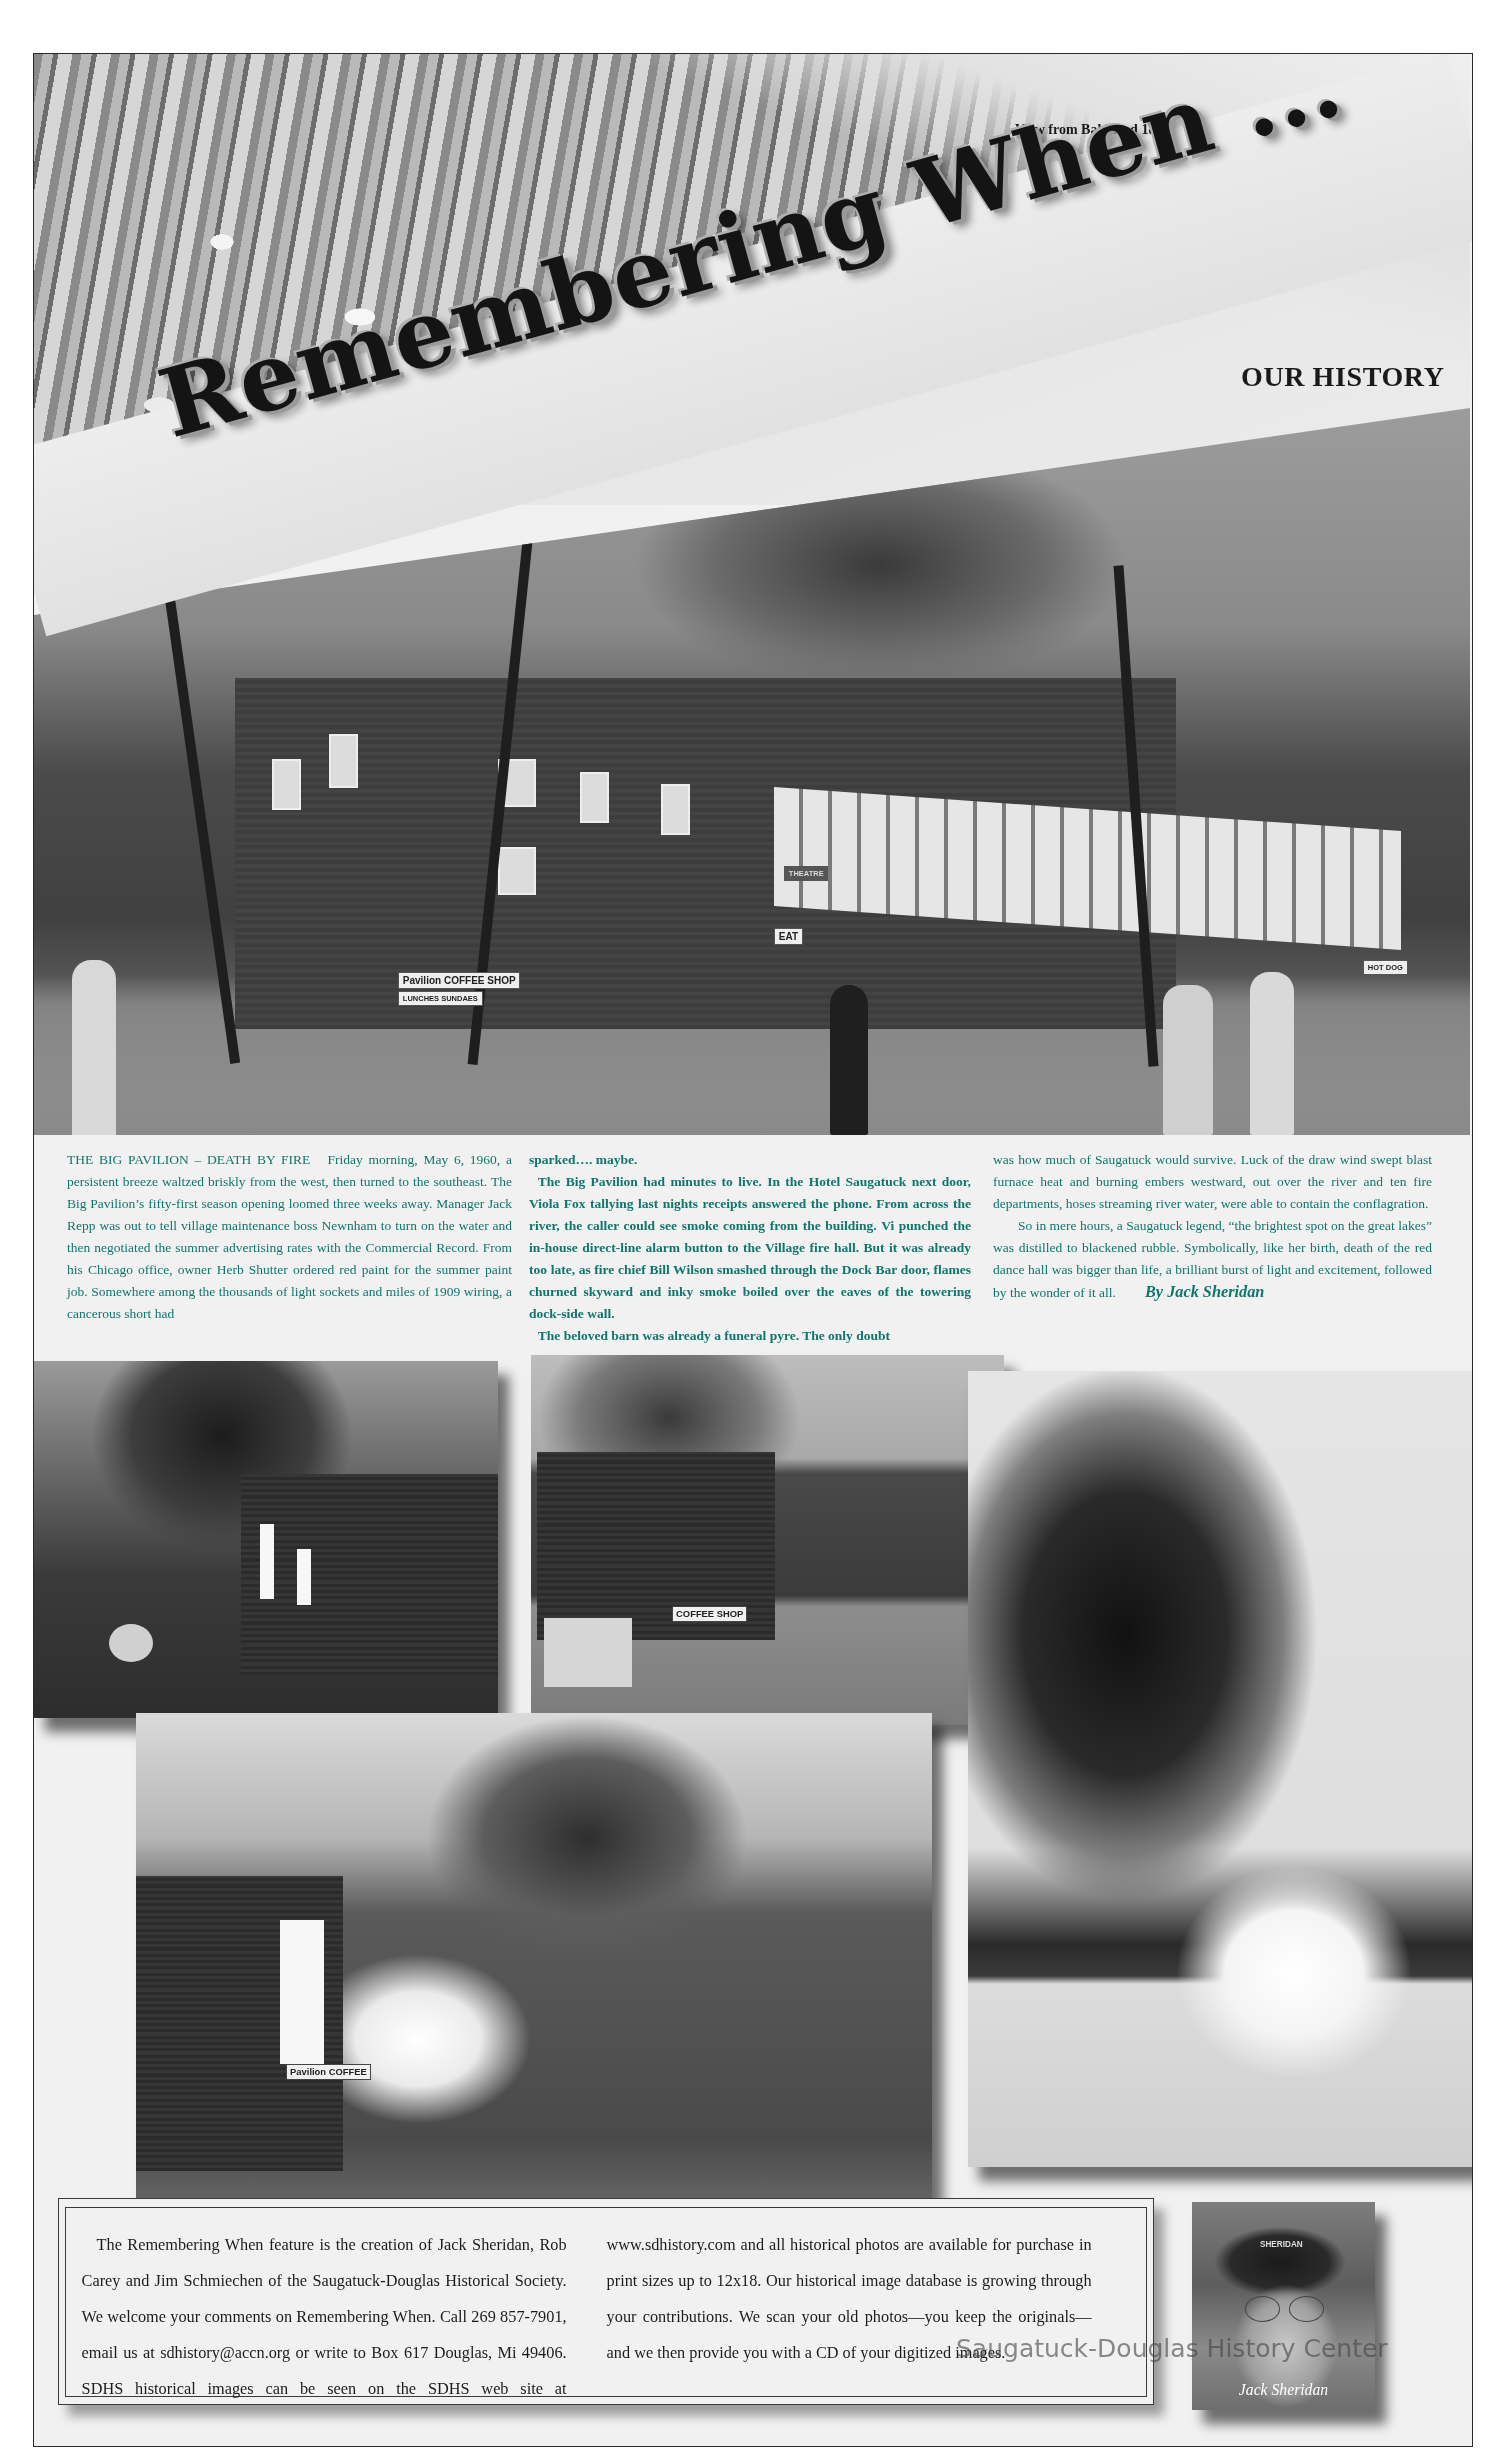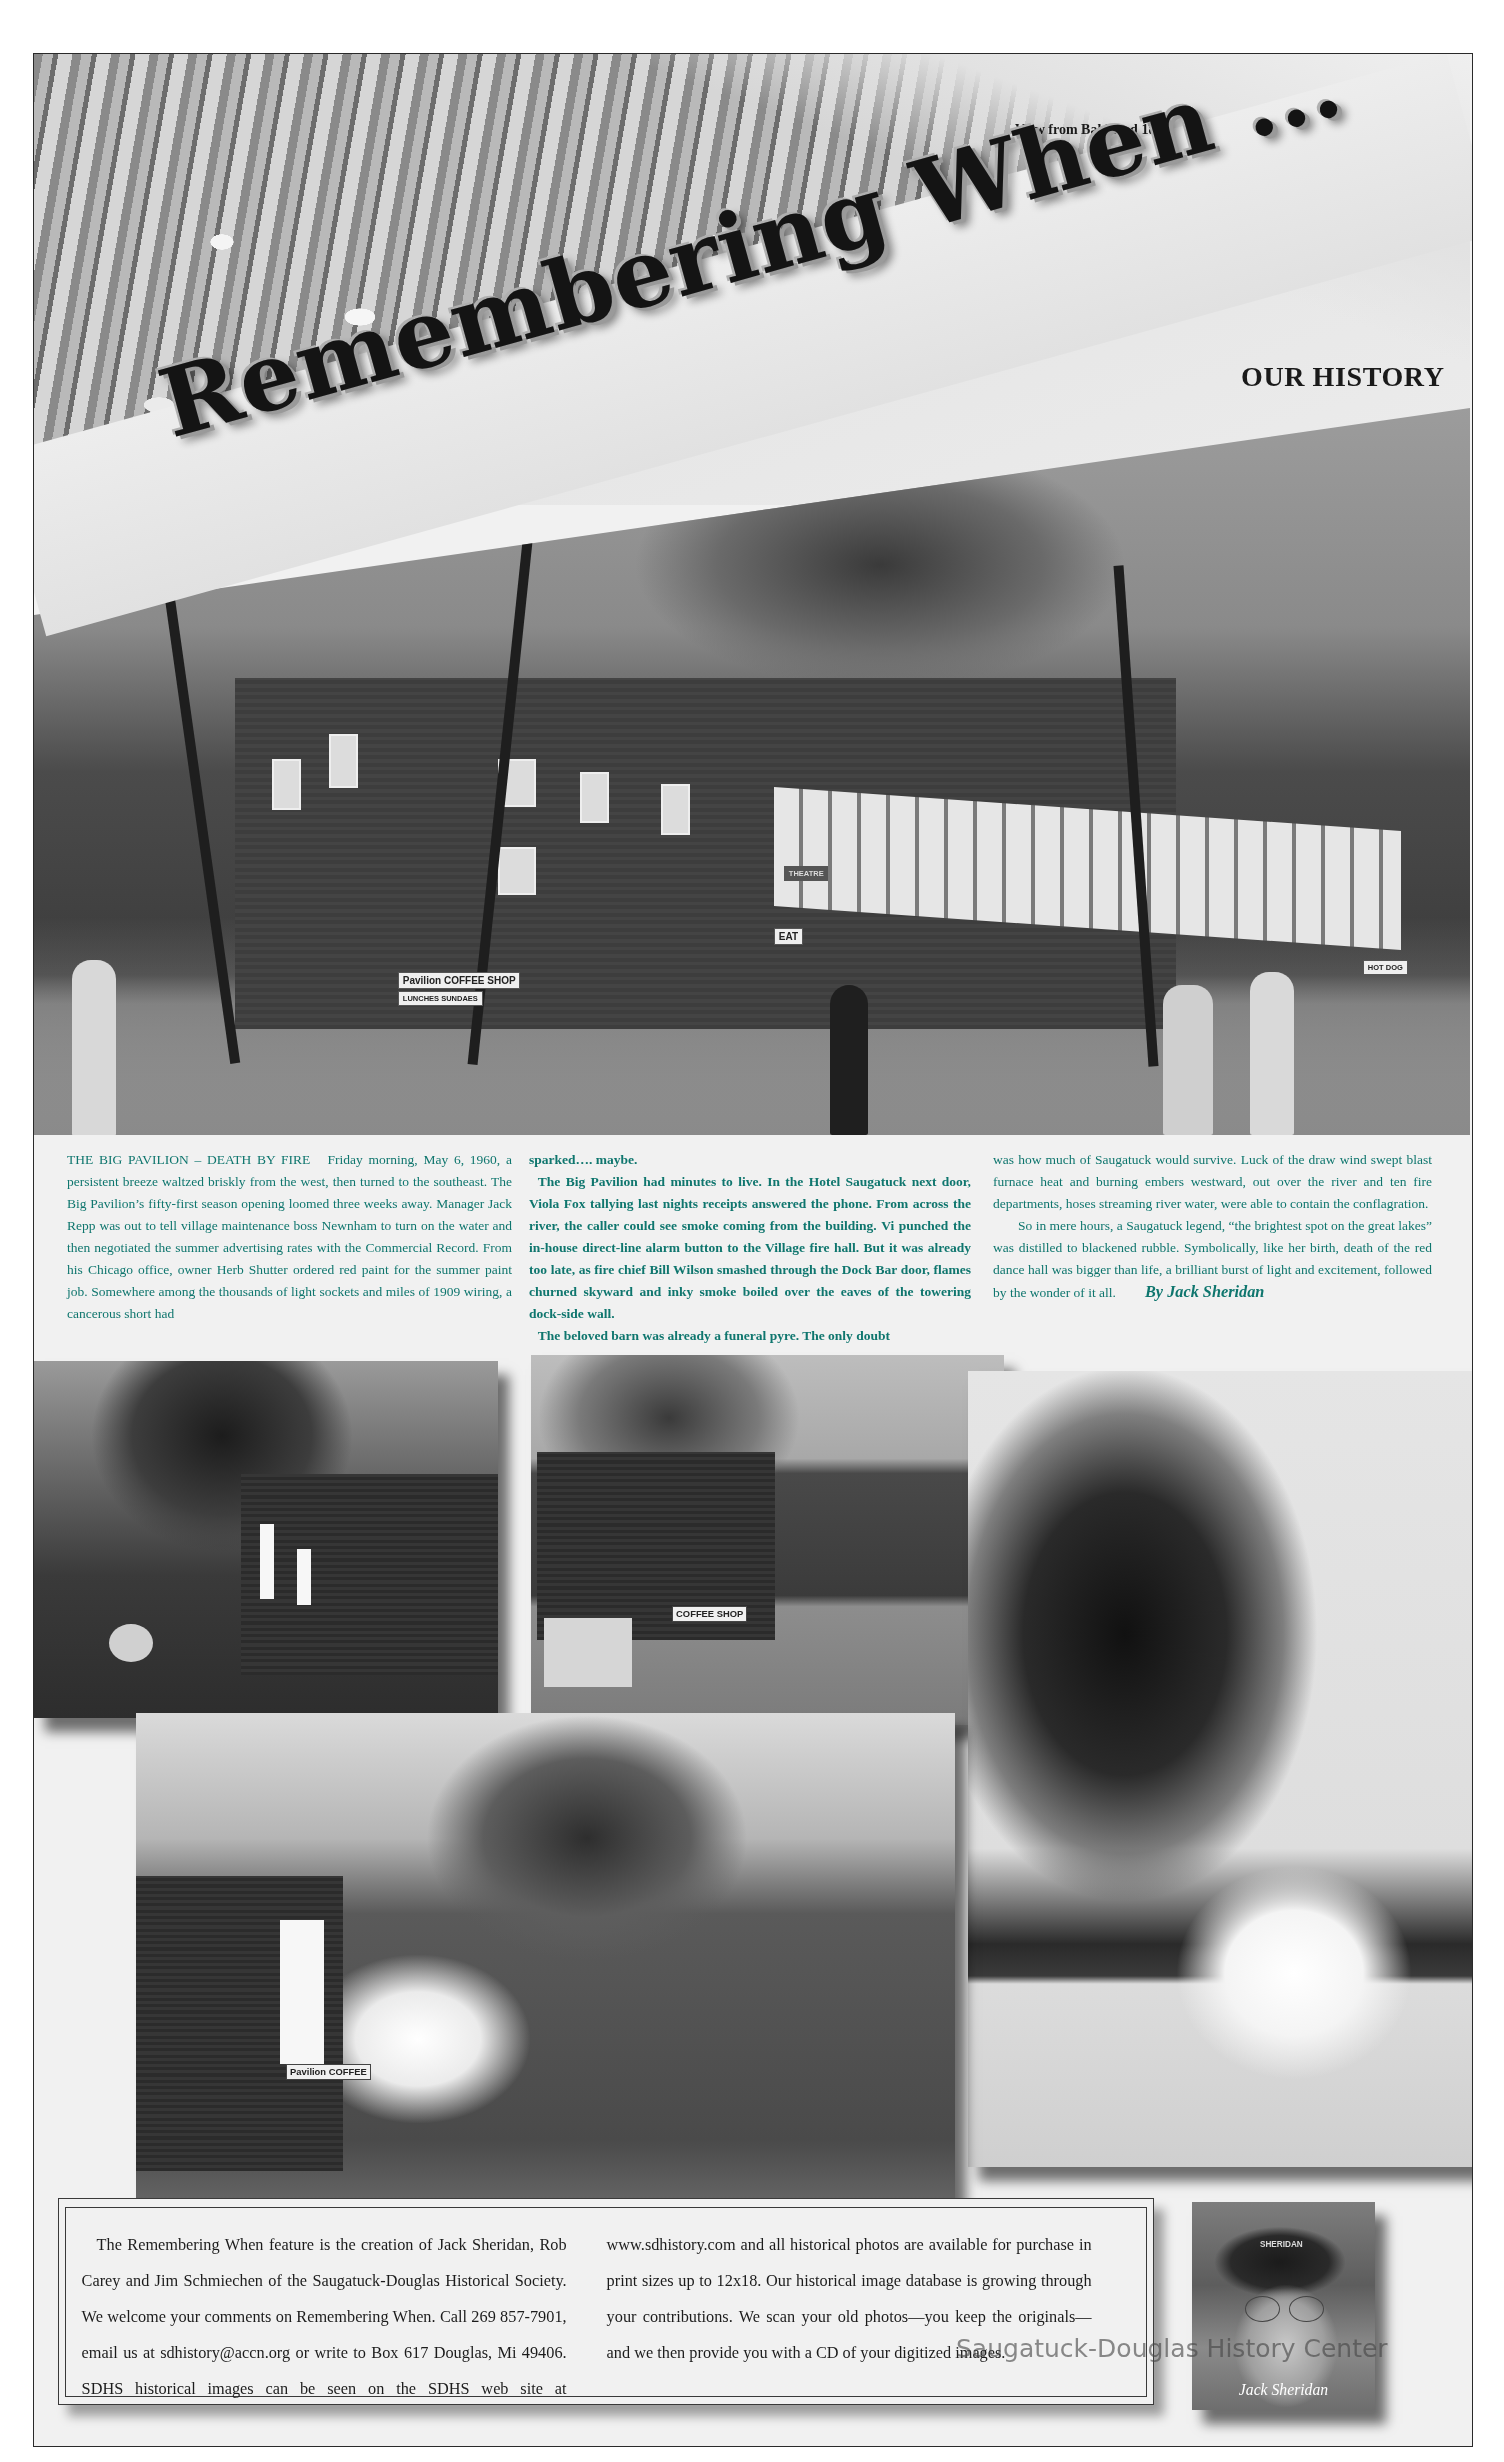--- a/index.html
+++ b/index.html
@@ -58,21 +58,21 @@
   .p-b{left:497px;top:1301px;width:473px;height:370px;background:
       radial-gradient(ellipse 163px 125px at 138px 63px,#3a3a3a 0%,#7a7a7a 55%,transparent 80%),
       linear-gradient(180deg,#bdbdbd 0%,#a8a8a8 28%,#494949 32%,#3b3b3b 65%,#8d8d8d 68%,#7b7b7b 100%);}
   .p-c{left:934px;top:1317px;width:505px;height:796px;background:
       radial-gradient(ellipse 226px 314px at 157px 263px,#111 0%,#2a2a2a 45%,rgba(60,60,60,0.6) 70%,transparent 85%),
       radial-gradient(ellipse 138px 125px at 326px 602px,#ffffff 0%,#f4f4f4 50%,transparent 85%),
       linear-gradient(180deg,#e5e5e5 0%,#dedede 60%,#2a2a2a 72%,#3a3a3a 76%,#dcdcdc 77%,#cfcfcf 100%);}
   .p-d{left:102px;top:1659px;width:796px;height:502px;background:
       radial-gradient(ellipse 188px 144px at 451px 125px,#2e2e2e 0%,#5d5d5d 55%,transparent 85%),
       radial-gradient(ellipse 125px 94px at 282px 326px,#ffffff 0%,#ebebeb 50%,transparent 90%),
-      linear-gradient(180deg,#dadada 0%,#b5b5b5 25%,#5a5a5a 40%,#4a4a4a 85%,#6a6a6a 100%); padding-left: 23px;}
+      linear-gradient(180deg,#dadada 0%,#b5b5b5 25%,#5a5a5a 40%,#4a4a4a 85%,#6a6a6a 100%);}
   .p-d .wall,.p-a .wall,.p-b .wall{position:absolute;background:repeating-linear-gradient(0deg,#2b2b2b 0 3.1px,#363636 3.1px 6.3px);}
   .p-b .sign,.p-d .sign{position:absolute;background:#f0f0f0;border:0.6px solid #444;font-family:"Liberation Sans",sans-serif;font-weight:bold;color:#222;font-size:9.4px;padding:1.3px 3.1px;}
   .fireglow{position:absolute;background:#f7f7f7;}
   
   .credits{position:absolute;left:24px;top:2144px;width:1096px;height:207px;border:1.9px solid #3a3a3a;box-sizing:border-box;box-shadow:10px 11.3px 10px rgba(0,0,0,0.35);background:#f1f1f1;}
   .credits-inner{position:absolute;left:6.3px;top:7.5px;right:6.3px;bottom:7.5px;border:1.9px solid #3a3a3a;box-sizing:border-box;}
   .credits-text{position:absolute;left:22.6px;top:28px;width:1010px;column-count:2;column-gap:40px;font-size:16.3px;line-height:36px;text-align:justify;color:#1c1c1c;}
   .credits-text p{margin:0;text-indent:15px;}
   
   .portrait{left:1158px;top:2148px;width:183px;height:208px;background:

